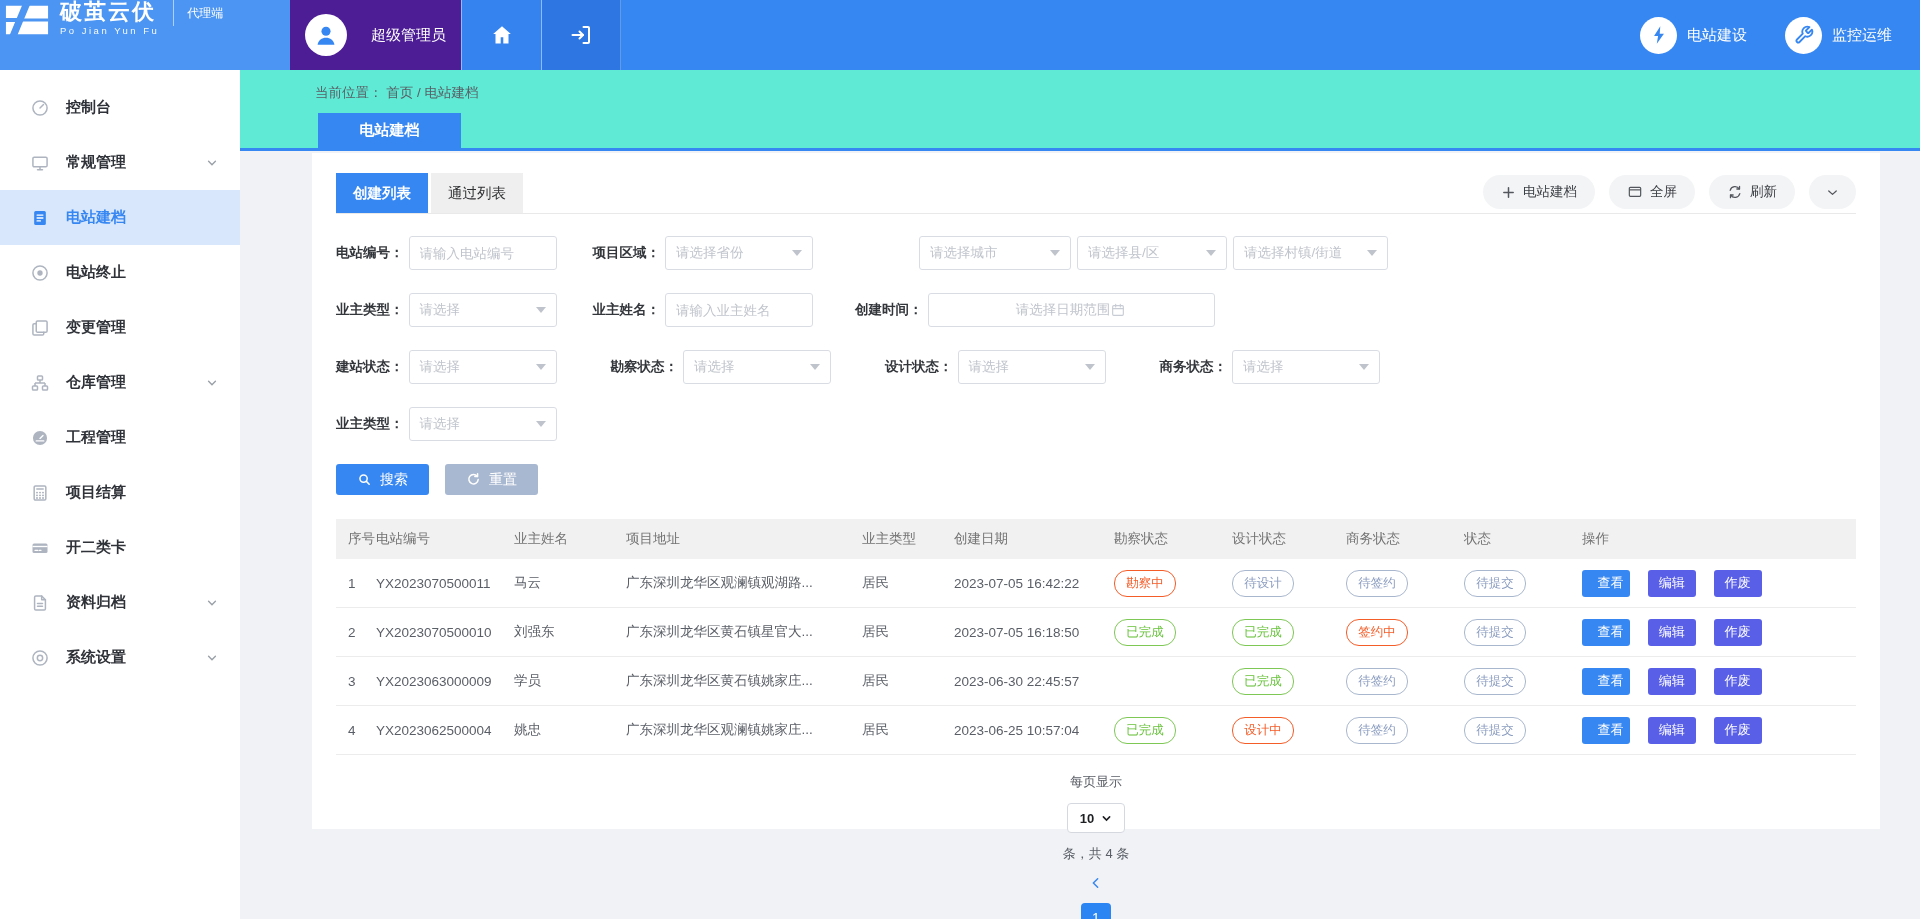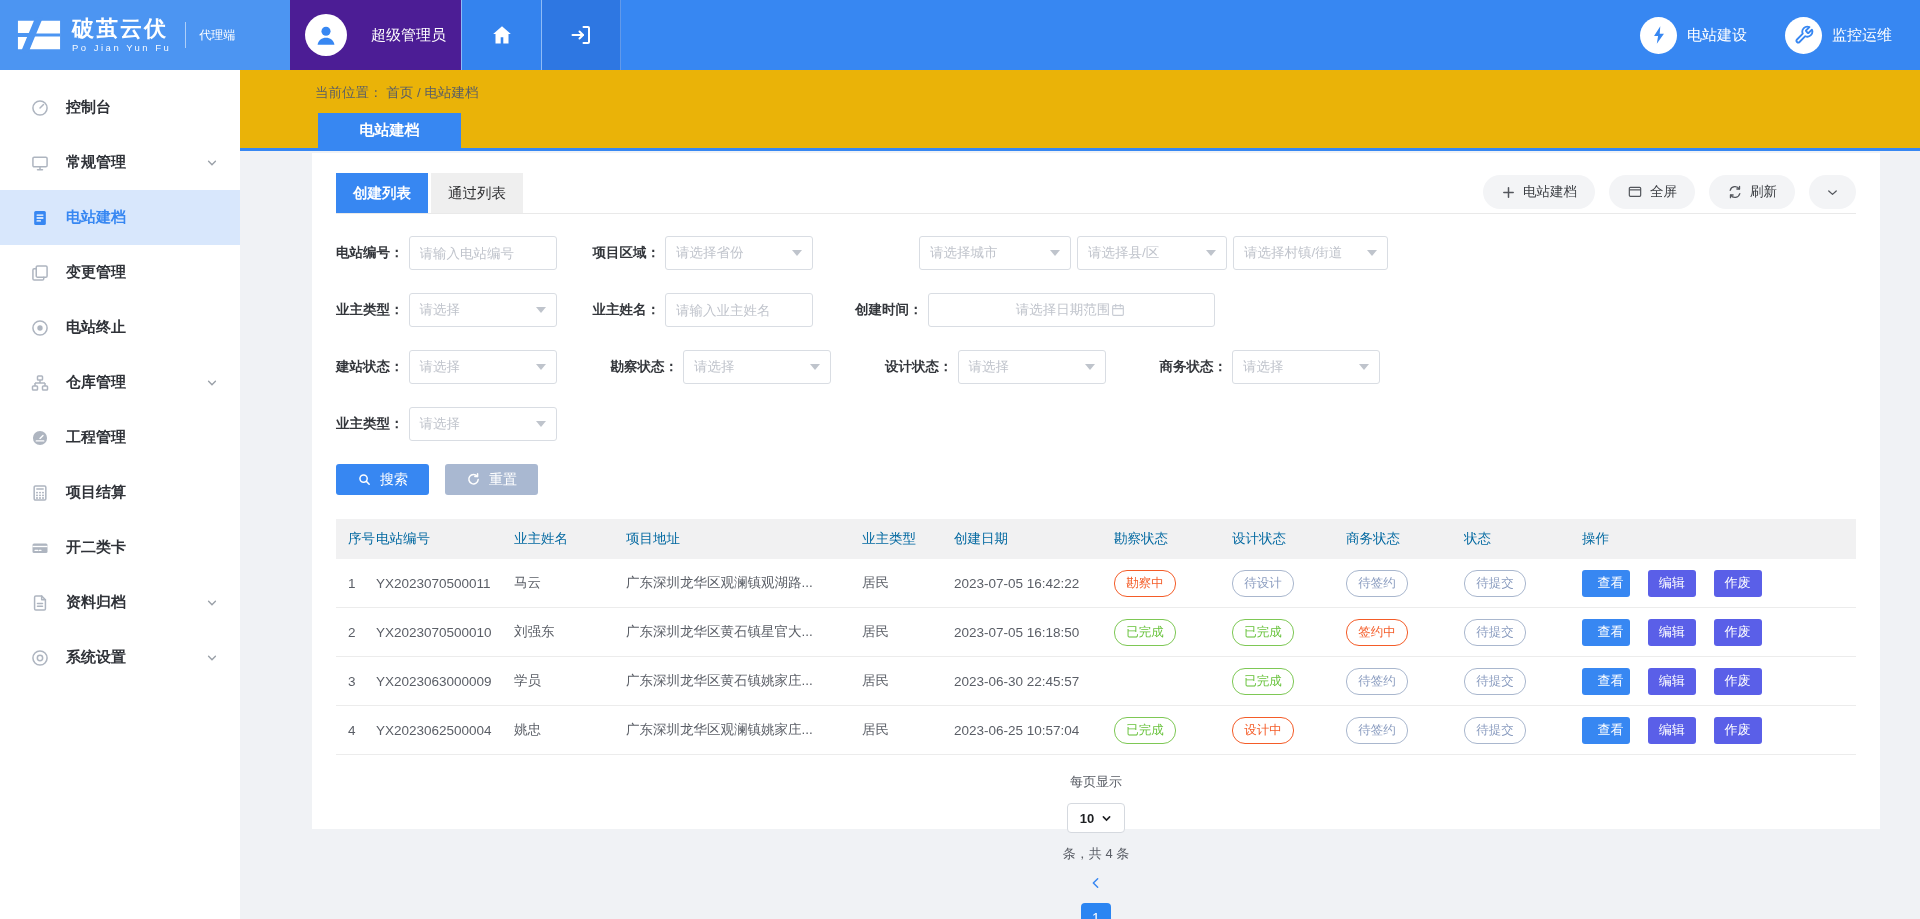--- a/index.html
+++ b/index.html
@@ -5,21 +5,21 @@
   * { box-sizing: border-box; margin: 0; padding: 0; }
   html,body { width:1920px; height:919px; }
   body {
     font-family: "Liberation Sans", "DejaVu Sans", sans-serif;
     background:#F0F2F5; position:relative; overflow:hidden; color:#333;
   }
   svg { display:block; }
 
   
   .header { position:absolute; top:0; left:0; right:0; height:70px; background:#3787F2; display:flex; color:#fff; z-index:5; }
-  .logo-block { width:290px; background:#4C95F2; display:flex; align-items:center; padding-left:16px; flex-shrink:0; }
+  .logo-block { width:290px; background:#4C95F2; display:flex; padding-left:4px; flex-shrink:0; }
   .logo-mark { width:46px; height:40px; margin-right:10px; }
   .logo-texts { line-height:1.1; }
   .logo-title { font-size:22px; font-weight:bold; letter-spacing:2px; }
   .logo-sub { font-size:9.5px; letter-spacing:2.5px; opacity:.95; margin-top:2px; }
   .portal { border-left:1px solid rgba(255,255,255,.55); margin-left:14px; padding-left:13px; font-size:12px; height:26px; line-height:26px; }
   .seg { display:flex; align-items:center; justify-content:center; }
   .seg-user { background:#4c1d95; width:171px; gap:24px; }
   .avatar { width:42px; height:42px; border-radius:50%; background:#fff; display:flex; align-items:center; justify-content:center; }
   .user-name { font-size:15px; }
   .seg-home { width:81px; background:#3483EE; border-left:1px solid rgba(255,255,255,.45); border-right:1px solid rgba(255,255,255,.45); cursor:pointer; }
@@ -31,21 +31,21 @@
   
   .sidebar { position:absolute; top:70px; left:0; bottom:0; width:240px; background:#fff; padding-top:10px; }
   .side-item { height:55px; display:flex; align-items:center; padding:0 22px 0 30px; gap:16px; font-size:15px; font-weight:bold; color:#2F3238; cursor:pointer; }
   .side-item .side-icon { color:#AEB5C0; flex-shrink:0; }
   .side-item.active { background:#D8E7FC; color:#3787F2; }
   .side-item.active .side-icon { color:#3787F2; }
   .chev { margin-left:auto; color:#9AA0A8; }
 
   
   .main { position:absolute; left:240px; top:70px; right:0; bottom:0; }
-  .crumb-strip { height:81px; background:#eab308; position:relative; border-bottom:3px solid #3787F2; }
+  .crumb-strip { height:81px; background:#5eead4; position:relative; border-bottom:3px solid #3787F2; }
   .crumb { position:absolute; top:14px; left:75px; font-size:13.5px; color:#5A5E66; }
   .page-tab { position:absolute; left:78px; bottom:0; width:143px; height:35px; background:#3787F2; color:#fff; font-size:15px; font-weight:bold; display:flex; align-items:center; justify-content:center; cursor:pointer; }
 
   .card { margin:2px 40px 0 72px; width:1568px; height:676px; background:#fff; padding:20px 24px 0 24px; }
 
   .card-head { display:flex; align-items:flex-end; border-bottom:1px solid #E9E9E9; }
   .tabs { display:flex; gap:3px; }
   .ltab { width:92px; height:40px; display:flex; align-items:center; justify-content:center; font-size:14.5px; cursor:pointer; }
   .ltab.active { background:#3787F2; color:#fff; font-weight:bold; }
   .ltab.inactive { background:#EFEFEF; color:#303133; }
@@ -67,21 +67,21 @@
   .mr36 { margin-right:36px; } .mr42 { margin-right:42px; } .mr54 { margin-right:54px; }
   .mr106 { margin-right:106px; } .mr6 { margin-right:6px; }
   .w152 { width:152px; } .w150 { width:150px; } .w155 { width:155px; }
 
   .btn-row { display:flex; gap:16px; margin:8px 0 24px 0; }
   .btn { height:31px; border:none; border-radius:3px; color:#fff; font-size:14px; display:flex; align-items:center; justify-content:center; gap:8px; cursor:pointer; }
   .btn-search { width:93px; background:#3787F2; }
   .btn-reset { width:93px; background:#A9B8D1; }
 
   
-  .thead { display:flex; align-items:center; height:40px; background:#F1F1F2; font-size:13.5px; color:#0369a1; }
+  .thead { display:flex; align-items:center; height:40px; background:#F1F1F2; font-size:13.5px; color:#737373; }
   .trow { display:flex; align-items:center; height:49px; border-bottom:1px solid #ECECEC; font-size:13.5px; color:#5A5E66; }
   .c1{width:40px; padding-left:12px;} .c2{width:138px;} .c3{width:112px;} .c4{width:236px;}
   .c5{width:92px;} .c6{width:160px;} .c7{width:118px;} .c8{width:114px;} .c9{width:118px;}
   .c10{width:118px;} .c11{flex:1;}
   .chip { display:inline-block; min-width:62px; text-align:center; padding:4px 9px; border-radius:13px; border:1px solid; font-size:12.5px; background:#fff; }
   .chip-orange { color:#F45C28; border-color:#F45C28; }
   .chip-green  { color:#67C23A; border-color:#7EC855; }
   .chip-pending{ color:#8B9DC0; border-color:#A9B7CE; }
   .act-btn { width:48px; height:27px; border:none; border-radius:3px; color:#fff; font-size:13px; margin-right:14px; cursor:pointer; }
   .act-view { background:#3787F2;padding-left:9px; } .act-edit { background:#5A5FE8; } .act-void { background:#5A5FE8; }
@@ -188,36 +188,36 @@
         <rect x="5" y="3.5" width="14" height="17" rx="1.8" fill="currentColor"></rect>
         <path d="M8.5 8.5h7M8.5 12h7M8.5 15.5h4" stroke="#fff" stroke-width="1.6" stroke-linecap="round"></path>
       </svg>
     </span>
     <span>电站建档</span>
   </div>
 
 
   <div class="side-item">
     <span class="side-icon">
+      <svg width="20" height="20" viewBox="0 0 24 24" fill="none" stroke="currentColor" stroke-width="1.8">
+        <circle cx="12" cy="12" r="8.5"></circle>
+          <circle cx="12" cy="12" r="3.2" fill="currentColor" stroke="none"></circle>
+      </svg>
+    </span>
+    <span>电站终止</span>
+  </div>
+
+  <div class="side-item">
+    <span class="side-icon">
       <svg width="20" height="20" viewBox="0 0 24 24" fill="none" stroke="currentColor" stroke-width="1.8" stroke-linecap="round" stroke-linejoin="round">
         <rect x="7.5" y="3.5" width="13" height="13.5" rx="1.5"></rect>
         <path d="M16.5 17v2a1.5 1.5 0 0 1-1.5 1.5H5A1.5 1.5 0 0 1 3.5 19V8.5A1.5 1.5 0 0 1 5 7h2"></path>
       </svg>
     </span>
     <span>变更管理</span>
-  </div>
-
-  <div class="side-item">
-    <span class="side-icon">
-      <svg width="20" height="20" viewBox="0 0 24 24" fill="none" stroke="currentColor" stroke-width="1.8">
-        <circle cx="12" cy="12" r="8.5"></circle>
-          <circle cx="12" cy="12" r="3.2" fill="currentColor" stroke="none"></circle>
-      </svg>
-    </span>
-    <span>电站终止</span>
   </div>
 
   <div class="side-item">
     <span class="side-icon">
       <svg width="20" height="20" viewBox="0 0 24 24" fill="none" stroke="currentColor" stroke-width="1.8" stroke-linejoin="round">
         <rect x="9" y="3.5" width="6" height="5" rx="1"></rect>
         <rect x="3" y="15.5" width="6" height="5" rx="1"></rect>
         <rect x="15" y="15.5" width="6" height="5" rx="1"></rect>
         <path d="M12 8.5V12M6 12h12M6 12v3.5M18 12v3.5"></path>
       </svg>

